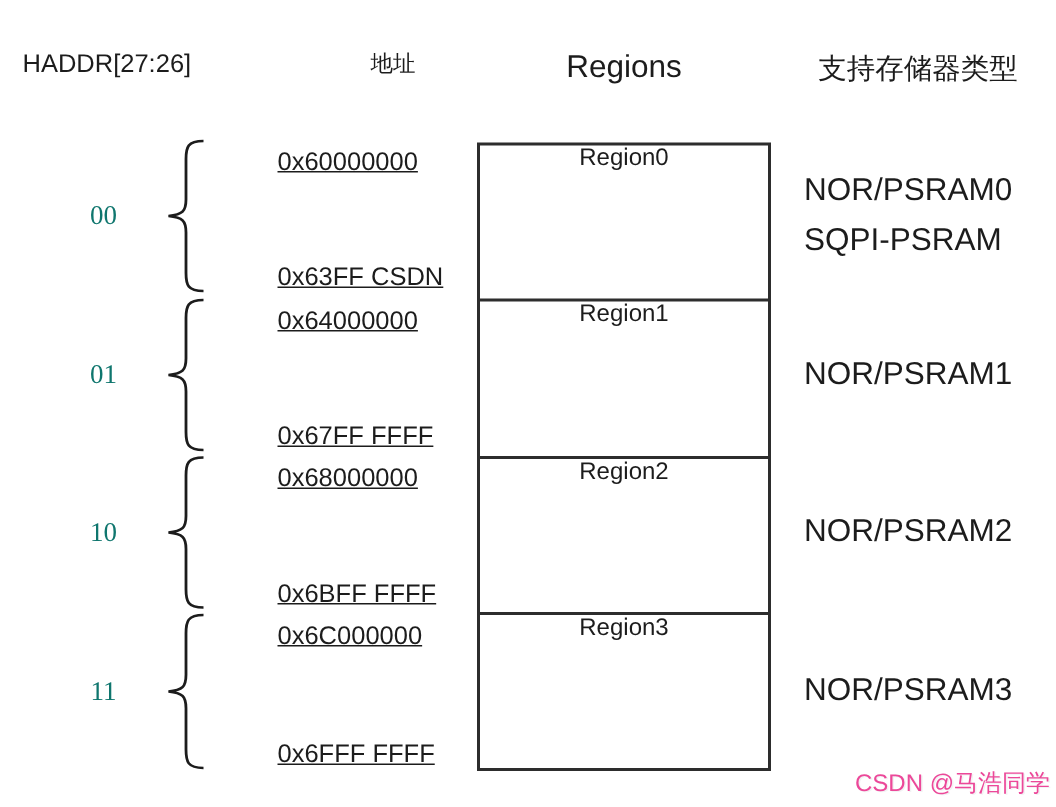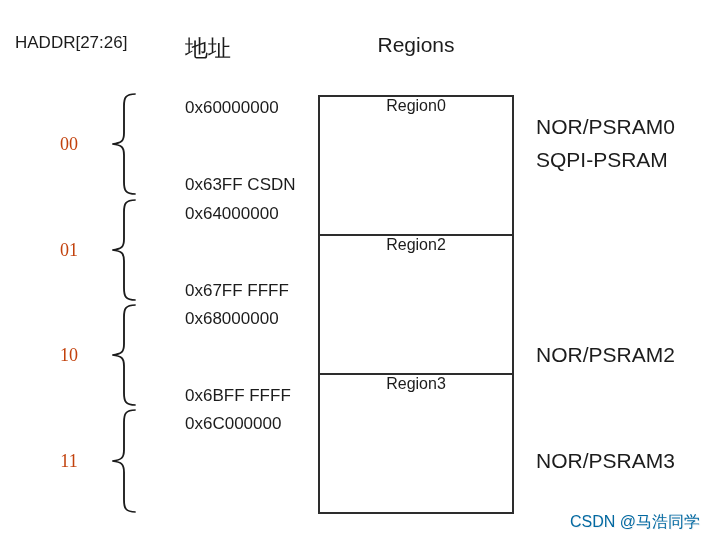--- a/index.html
+++ b/index.html
@@ -17,54 +17,55 @@
     overflow: hidden;
   }
   
   .hdr {
     position: absolute;
     top: 33px;
     white-space: nowrap;
     font-size: 17px;
   }
   .hdr-haddr   { left: 15px; }
-  .hdr-addr    { left: 185px; width: 92px; text-align: left; font-size: 23px; }
+  .hdr-addr    { left: 185px; width: 92px; text-align: right; font-size: 15px; }
   .hdr-regions { left: 318px; width: 196px; text-align: center; font-size: 21px; }
   .hdr-mem     { left: 536px; width: 152px; text-align: center; font-size: 19px; }
 
   
   .group { position: absolute; left: 0; width: 704px; }
   #g0 { top: 92px;  height: 104px; }
   #g1 { top: 198px; height: 104px; }
   #g2 { top: 303px; height: 104px; }
   #g3 { top: 408px; height: 106px; }
 
   .bits {
     position: absolute;
     left: 44px;
     width: 50px;
     top: 50%;
     transform: translateY(-50%);
     text-align: center;
     font-family: "Liberation Serif", serif;
     font-size: 18px;
-    color: #c2410c;
+    color: #0f766e;
   }
   .brace {
     position: absolute;
     left: 110px;
     top: 0;
     width: 28px;
     height: 100%;
   }
   .addr {
     position: absolute;
     left: 185px;
     font-size: 17px;
     white-space: nowrap;
+    text-decoration: underline;
   }
   .addr-top    { top: 6px; }
   .addr-bottom { bottom: 1px; }
 
   .memtype {
     position: absolute;
     left: 536px;
     width: 152px;
     top: 50%;
     transform: translateY(-50%);
@@ -95,76 +96,82 @@
     font-size: 16px;
   }
   .region-cell:last-child { border-bottom: none; }
 
   
   .watermark {
     position: absolute;
     right: 4px;
     bottom: 5px;
     font-size: 16px;
-    color: #0369a1;
+    color: #ec4899;
     text-shadow: 1px 1px 0 #f2f3f4;
     white-space: nowrap;
   }
 </style>
 </head>
 <body>
 
 <div id="canvas">
 
   <div class="hdr hdr-haddr">HADDR[27:26]</div>
   <div class="hdr hdr-addr">地址</div>
   <div class="hdr hdr-regions">Regions</div>
+  <div class="hdr hdr-mem">支持存储器类型</div>
 
   <div class="group" id="g0">
     <div class="bits">00</div>
     <svg class="brace" viewBox="0 0 24 104" preserveAspectRatio="none">
       <path d="M 22 2 C 13 2 12 6 12 14 L 12 41 C 12 49 10 51 2 52 C 10 53 12 55 12 63 L 12 90 C 12 98 13 102 22 102" fill="none" stroke="#1c1c1c" stroke-width="1.6"></path>
     </svg>
     <div class="addr addr-top">0x60000000</div>
     <div class="addr addr-bottom">0x63FF CSDN</div>
     <div class="memtype">NOR/PSRAM0
 SQPI-PSRAM</div>
   </div>
 
   <div class="group" id="g1">
     <div class="bits">01</div>
     <svg class="brace" viewBox="0 0 24 104" preserveAspectRatio="none">
       <path d="M 22 2 C 13 2 12 6 12 14 L 12 41 C 12 49 10 51 2 52 C 10 53 12 55 12 63 L 12 90 C 12 98 13 102 22 102" fill="none" stroke="#1c1c1c" stroke-width="1.6"></path>
     </svg>
     <div class="addr addr-top">0x64000000</div>
     <div class="addr addr-bottom">0x67FF FFFF</div>
+    <div class="memtype">NOR/PSRAM1</div>
   </div>
 
   <div class="group" id="g2">
     <div class="bits">10</div>
     <svg class="brace" viewBox="0 0 24 104" preserveAspectRatio="none">
       <path d="M 22 2 C 13 2 12 6 12 14 L 12 41 C 12 49 10 51 2 52 C 10 53 12 55 12 63 L 12 90 C 12 98 13 102 22 102" fill="none" stroke="#1c1c1c" stroke-width="1.6"></path>
     </svg>
     <div class="addr addr-top">0x68000000</div>
     <div class="addr addr-bottom">0x6BFF FFFF</div>
     <div class="memtype">NOR/PSRAM2</div>
   </div>
 
   <div class="group" id="g3">
     <div class="bits">11</div>
     <svg class="brace" viewBox="0 0 24 104" preserveAspectRatio="none">
       <path d="M 22 2 C 13 2 12 6 12 14 L 12 41 C 12 49 10 51 2 52 C 10 53 12 55 12 63 L 12 90 C 12 98 13 102 22 102" fill="none" stroke="#1c1c1c" stroke-width="1.6"></path>
     </svg>
     <div class="addr addr-top">0x6C000000</div>
+    <div class="addr addr-bottom">0x6FFF FFFF</div>
     <div class="memtype">NOR/PSRAM3</div>
   </div>
 
   <div class="region-box">
     <div class="region-cell">
       <span>Region0</span>
+    </div>
+    <div class="region-cell">
+      <span>Region1</span>
     </div>
     <div class="region-cell">
       <span>Region2</span>
     </div>
     <div class="region-cell">
       <span>Region3</span>
     </div>
   </div>
 
   <div class="watermark">CSDN @马浩同学</div>

